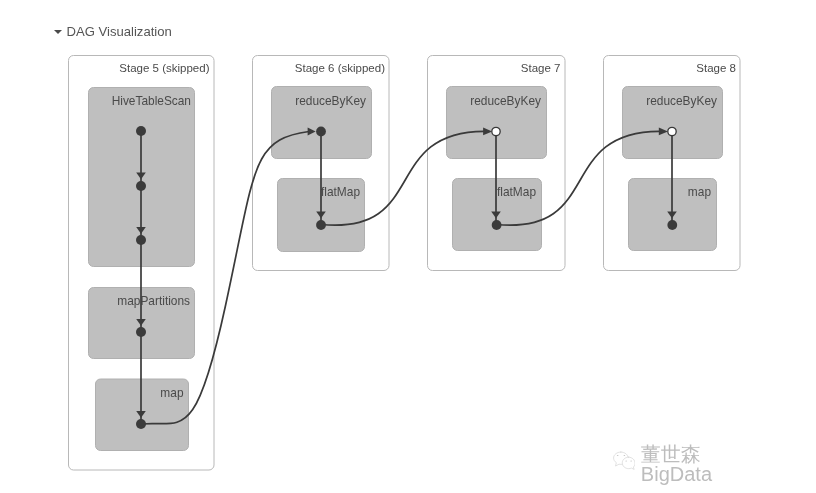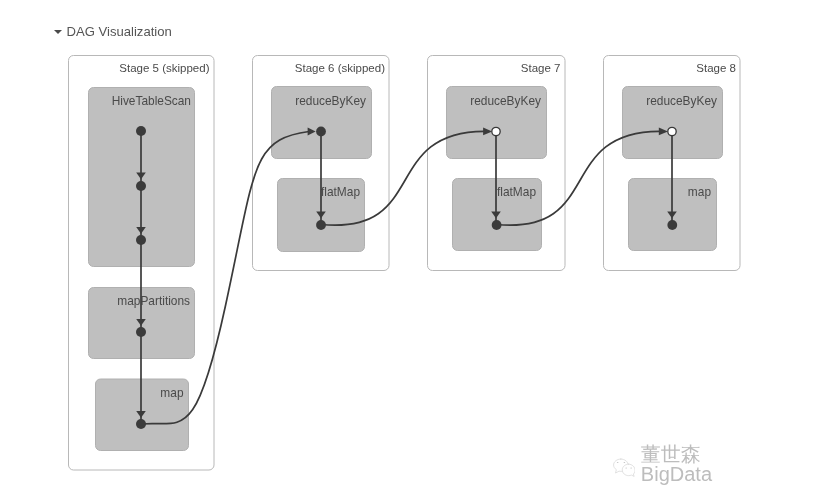--- a/index.html
+++ b/index.html
@@ -16,21 +16,21 @@
   .stage-box{fill:#ffffff;stroke:#b8b8b8;stroke-width:1;}
   .node-box{fill:#bfbfbf;stroke:#b0b0b0;stroke-width:1;}
   .stage-title{font-family:"Liberation Sans",sans-serif;font-size:11.5px;fill:#4a4a4a;
        text-anchor:end;}
   .node-label{font-family:"Liberation Sans",sans-serif;font-size:11.9px;fill:#4a4a4a;
        text-anchor:end;}
   .edge{fill:none;stroke:#3a3a3a;stroke-width:1.7;}
   .dot{fill:#3b3b3b;}
   .dot-hollow{fill:#ffffff;stroke:#3a3a3a;stroke-width:1.35;}
   .arrow{fill:#3b3b3b;}
-  #wm{position:absolute;left:612.5px;top:438.5px;display:flex;align-items:flex-end;}
+  #wm{position:absolute;left:612.5px;top:438.5px;display:flex;align-items:center;}
   #wm .wmtext{font-size:20px;color:#bdbdbd;margin-left:6px;margin-top:5px;letter-spacing:0px;line-height:1;}
 </style>
 </head>
 <body>
 
 <div id="root">
 
   <div id="hdr">
     <span class="caret"></span><span>DAG Visualization</span>
   </div>

